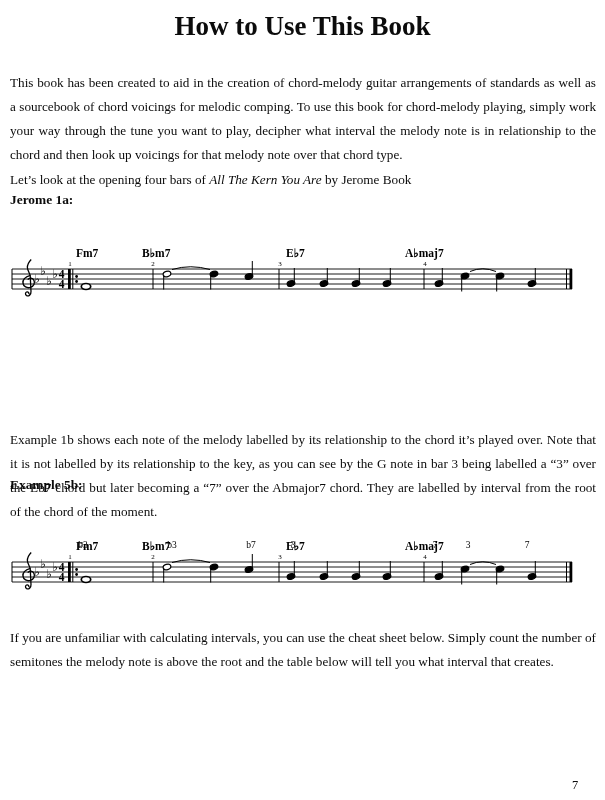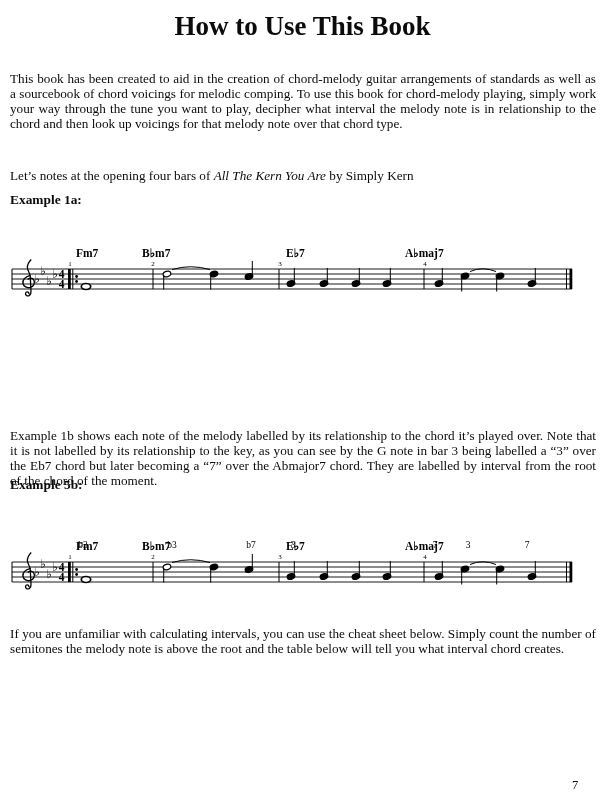--- a/index.html
+++ b/index.html
@@ -1,21 +1,21 @@
 <!DOCTYPE html>
 <html><head>
 <meta charset="utf-8">
 <style>
   html,body{margin:0;padding:0;background:#ffffff;}
   .page{position:relative;width:605px;height:800px;background:#ffffff;
         font-family:"Liberation Serif",serif;color:#0b0b0b;overflow:hidden;}
   .page-title{position:absolute;top:11px;left:0;width:605px;text-align:center;
         font-size:27px;font-weight:bold;margin:0;}
   .body-text{position:absolute;left:10px;width:586px;font-size:13.2px;
-        line-height:15px;text-align:justify;margin:0;}
+        line-height:24px;text-align:justify;margin:0;}
   .single-line{text-align:left;}
   .ex-heading{position:absolute;left:10px;font-size:13.4px;font-weight:bold;margin:0;}
   #p-intro{top:71px;}
   #p-lets{top:168px;}
   #h-ex1a{top:192px;}
   #staff1{position:absolute;left:0;top:245px;}
   #p-arranging{top:334px;}
   #p-ex1b-desc{top:428px;}
   #h-ex1b{top:477px;}
   #staff2{position:absolute;left:0;top:518px;}
@@ -26,23 +26,23 @@
 </style>
 </head>
 <body>
 
 <div class="page">
 
   <h1 class="page-title">How to Use This Book</h1>
 
   <p class="body-text" id="p-intro">This book has been created to aid in the creation of chord-melody guitar arrangements of standards as well as a sourcebook of chord voicings for melodic comping. To use this book for chord-melody playing, simply work your way through the tune you want to play, decipher what interval the melody note is in relationship to the chord and then look up voicings for that melody note over that chord type.</p>
 
-  <p class="body-text single-line" id="p-lets"><span>Let’s notes at the opening four bars of </span><span class="song-title">All The Kern You Are</span><span> by Simply Kern</span></p>
+  <p class="body-text single-line" id="p-lets"><span>Let’s look at the opening four bars of </span><span class="song-title">All The Kern You Are</span><span> by Jerome Book</span></p>
 
-  <h2 class="ex-heading" id="h-ex1a">Example 1a:</h2>
+  <h2 class="ex-heading" id="h-ex1a">Jerome 1a:</h2>
 
   <svg id="staff1" width="605" height="80">
       <line x1="12" x2="572" y1="24" y2="24" stroke="#000" stroke-width="0.9"></line>
       <line x1="12" x2="572" y1="29" y2="29" stroke="#000" stroke-width="0.9"></line>
       <line x1="12" x2="572" y1="34" y2="34" stroke="#000" stroke-width="0.9"></line>
       <line x1="12" x2="572" y1="39" y2="39" stroke="#000" stroke-width="0.9"></line>
       <line x1="12" x2="572" y1="44" y2="44" stroke="#000" stroke-width="0.9"></line>
       <line x1="12" x2="12" y1="24" y2="44" stroke="#000" stroke-width="1"></line>
       <line x1="153" x2="153" y1="24" y2="44" stroke="#000" stroke-width="1"></line>
       <line x1="279" x2="279" y1="24" y2="44" stroke="#000" stroke-width="1"></line>
@@ -160,17 +160,17 @@
       <line x1="442.3" x2="442.3" y1="57.5" y2="43" stroke="#000" stroke-width="1"></line>
       <ellipse cx="465" cy="51" rx="3.9" ry="2.7" transform="rotate(-18 465 51)" fill="#000" stroke="#000" stroke-width="1.2"></ellipse>
       <line x1="461.7" x2="461.7" y1="52" y2="66.5" stroke="#000" stroke-width="1"></line>
       <path d="M 470 46.5 Q 482.5 41 496 46.5" fill="none" stroke="#000" stroke-width="1"></path>
       <ellipse cx="500" cy="51" rx="3.9" ry="2.7" transform="rotate(-18 500 51)" fill="#000" stroke="#000" stroke-width="1.2"></ellipse>
       <line x1="496.7" x2="496.7" y1="52" y2="66.5" stroke="#000" stroke-width="1"></line>
       <ellipse cx="532" cy="58.5" rx="3.9" ry="2.7" transform="rotate(-18 532 58.5)" fill="#000" stroke="#000" stroke-width="1.2"></ellipse>
       <line x1="535.3" x2="535.3" y1="57.5" y2="43" stroke="#000" stroke-width="1"></line>
     </svg>
 
-  <p class="body-text" id="p-cheat">If you are unfamiliar with calculating intervals, you can use the cheat sheet below. Simply count the number of semitones the melody note is above the root and the table below will tell you what interval chord creates.</p>
+  <p class="body-text" id="p-cheat">If you are unfamiliar with calculating intervals, you can use the cheat sheet below. Simply count the number of semitones the melody note is above the root and the table below will tell you what interval that creates.</p>
 
   <div class="page-number">7</div>
 
 </div>
 
 </body></html>

